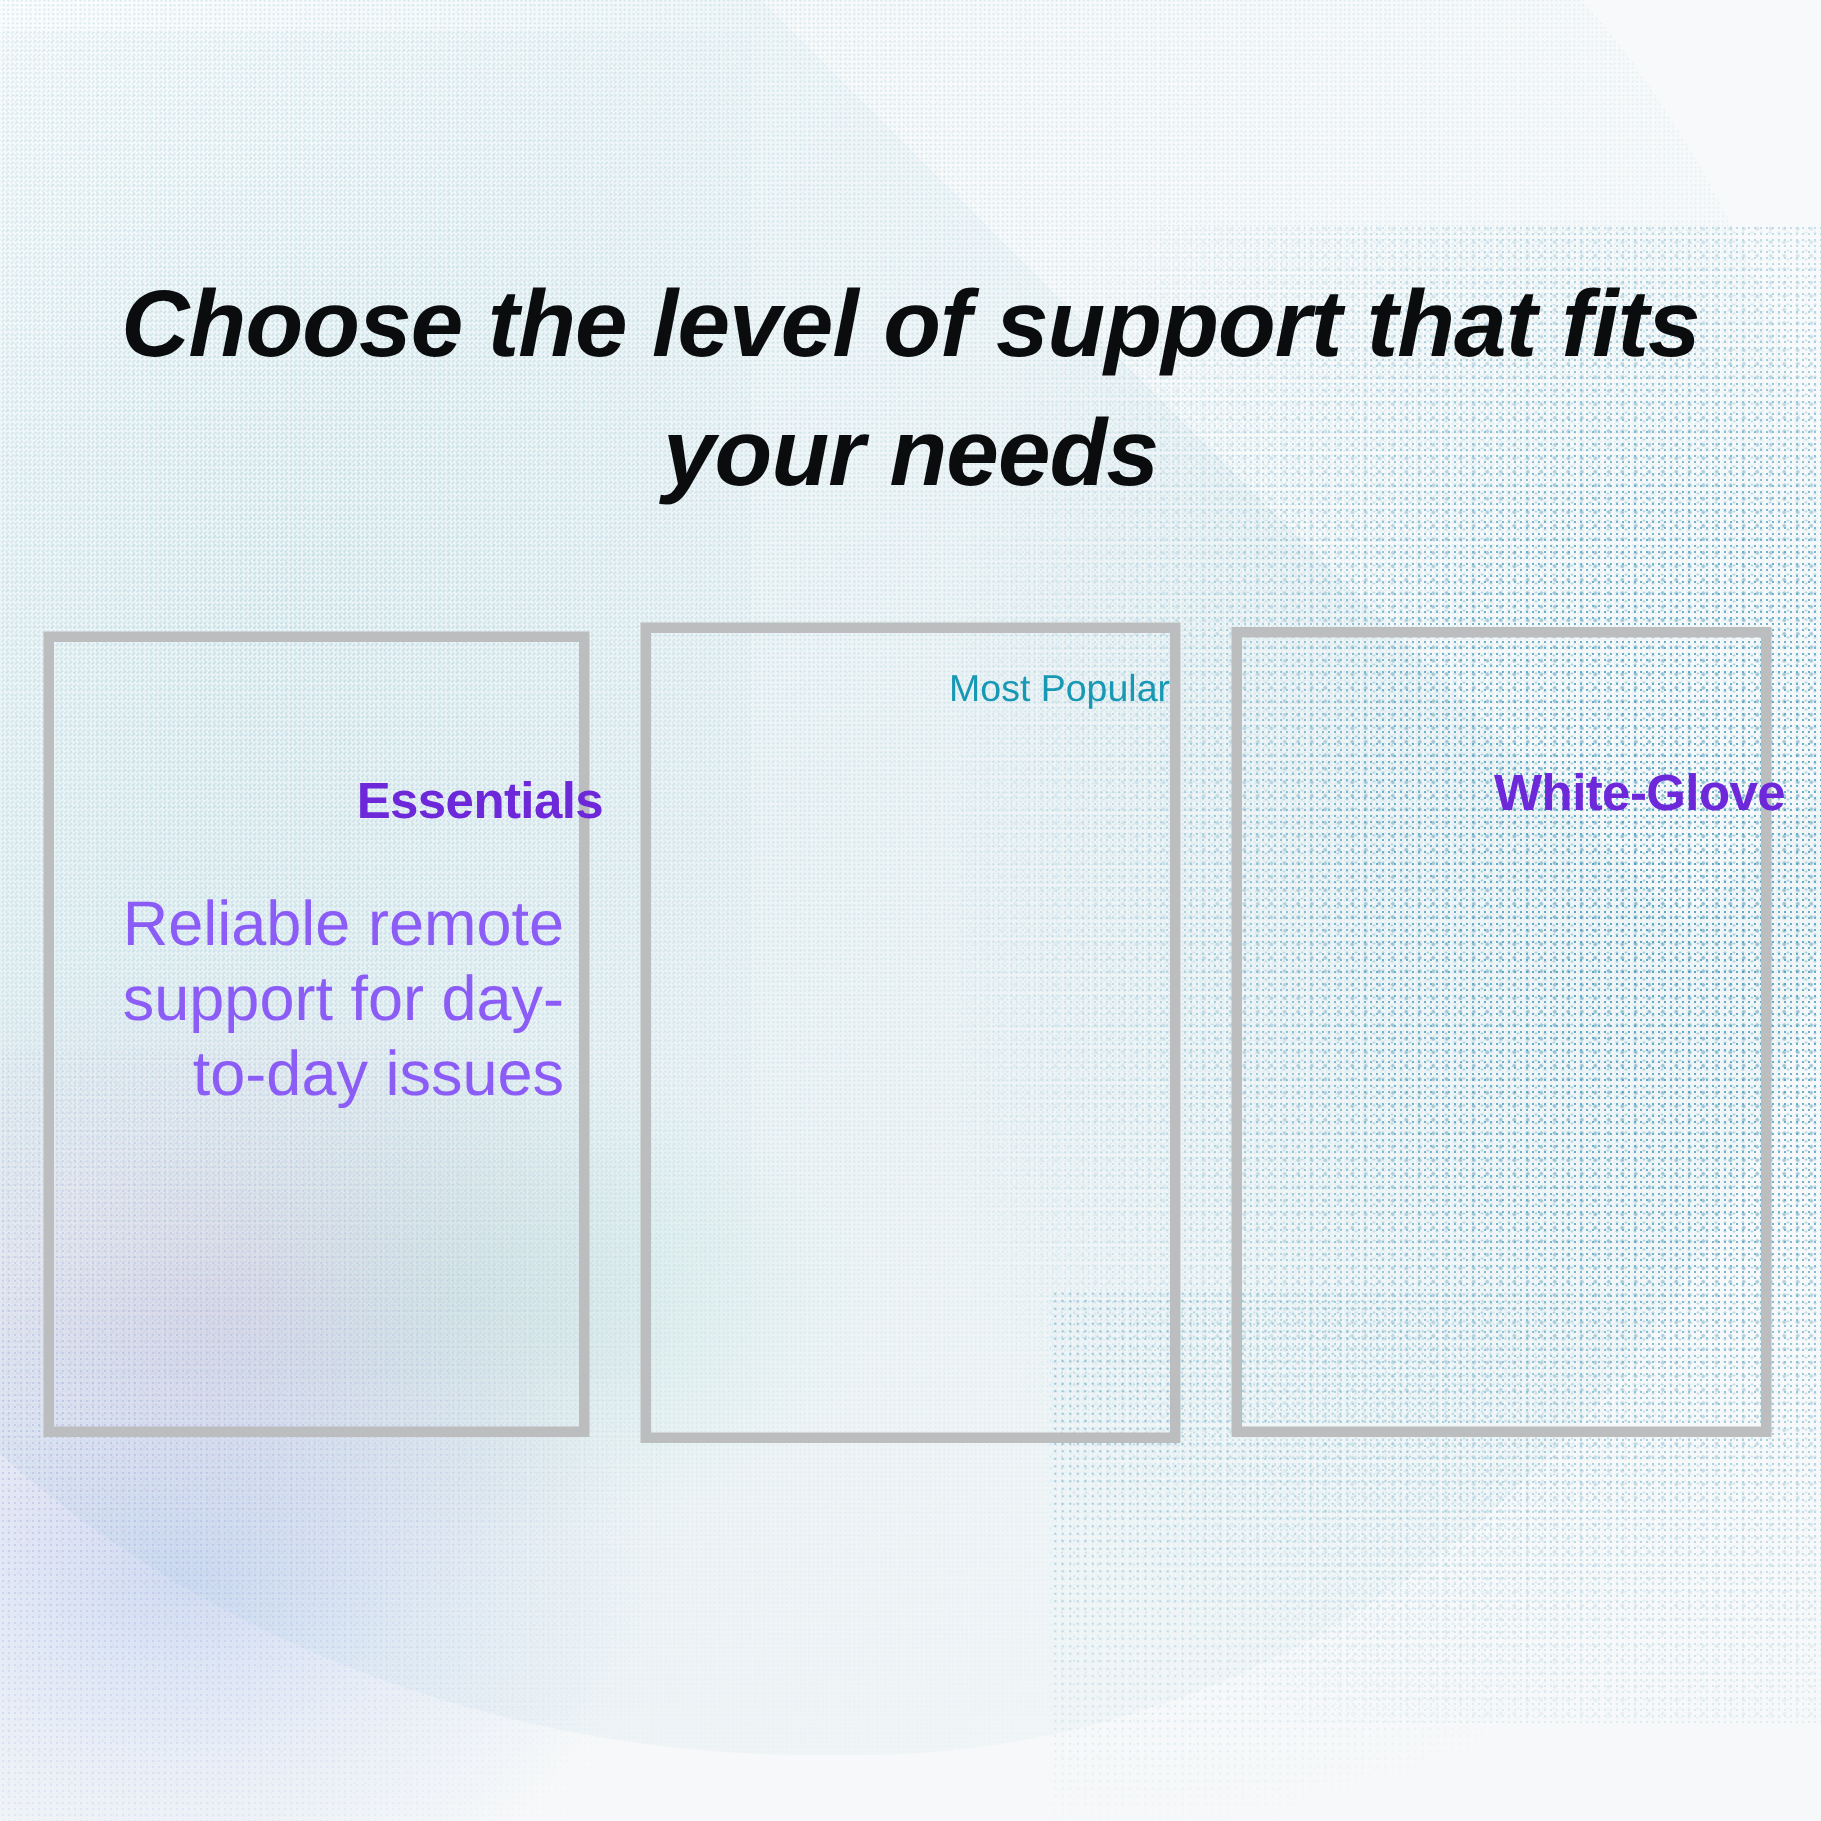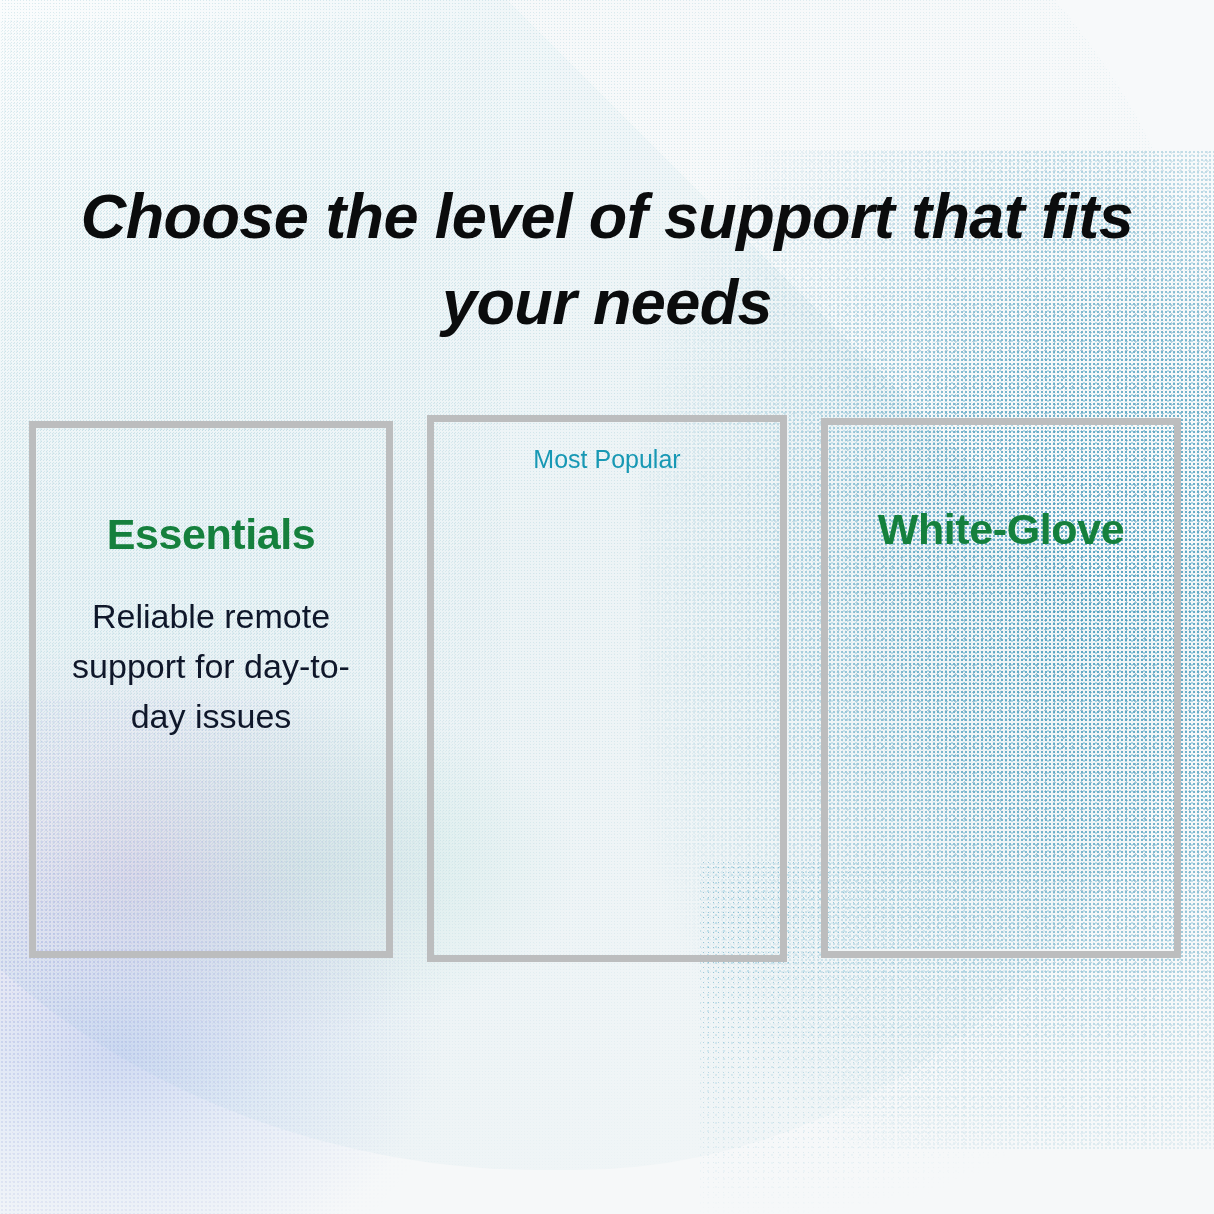--- a/index.html
+++ b/index.html
@@ -168,21 +168,21 @@
     top: 0;
     width: 1214px;
     height: 1214px;
   }
 
   .card {
     position: absolute;
     box-sizing: border-box;
     border: 7px solid #bcbdbe;
     background: transparent;
-    text-align: center;
+    text-align: right;
   }
   .card-1 { left: 29px;  top: 421px; width: 364px; height: 537px; }
   .card-2 { left: 427px; top: 415px; width: 360px; height: 547px; }
   .card-3 { left: 821px; top: 418px; width: 360px; height: 540px; }
 
   .badge {
     position: absolute;
     left: 0;
     top: 22px;
     width: 100%;
@@ -190,39 +190,39 @@
     line-height: 30px;
     font-weight: 400;
     color: #1798b4;
   }
 
   .card-title {
     position: absolute;
     left: -16px;
     top: 78px;
     width: calc(100% + 32px);
-    font-size: 43px;
+    font-size: 34px;
     line-height: 56px;
     font-weight: 700;
-    color: #15803d;
+    color: #6d28d9;
     letter-spacing: -0.4px;
     white-space: nowrap;
   }
   .card-2 .card-title { top: 76px; }
   .card-3 .card-title { top: 76px; }
 
   .card-desc {
     position: absolute;
     left: 10px;
     top: 163px;
     width: calc(100% - 20px);
-    font-size: 34px;
+    font-size: 42px;
     line-height: 50px;
     font-weight: 400;
-    color: #0f172a;
+    color: #8b5cf6;
   }
   .card-2 .card-desc { top: 162px; }
   .card-3 .card-desc { top: 160px; }
 </style>
 </head>
 <body>
 
 <div id="bg-root">
   <div class="bg-blob"></div>
   <div class="bg-corner-white"></div>

